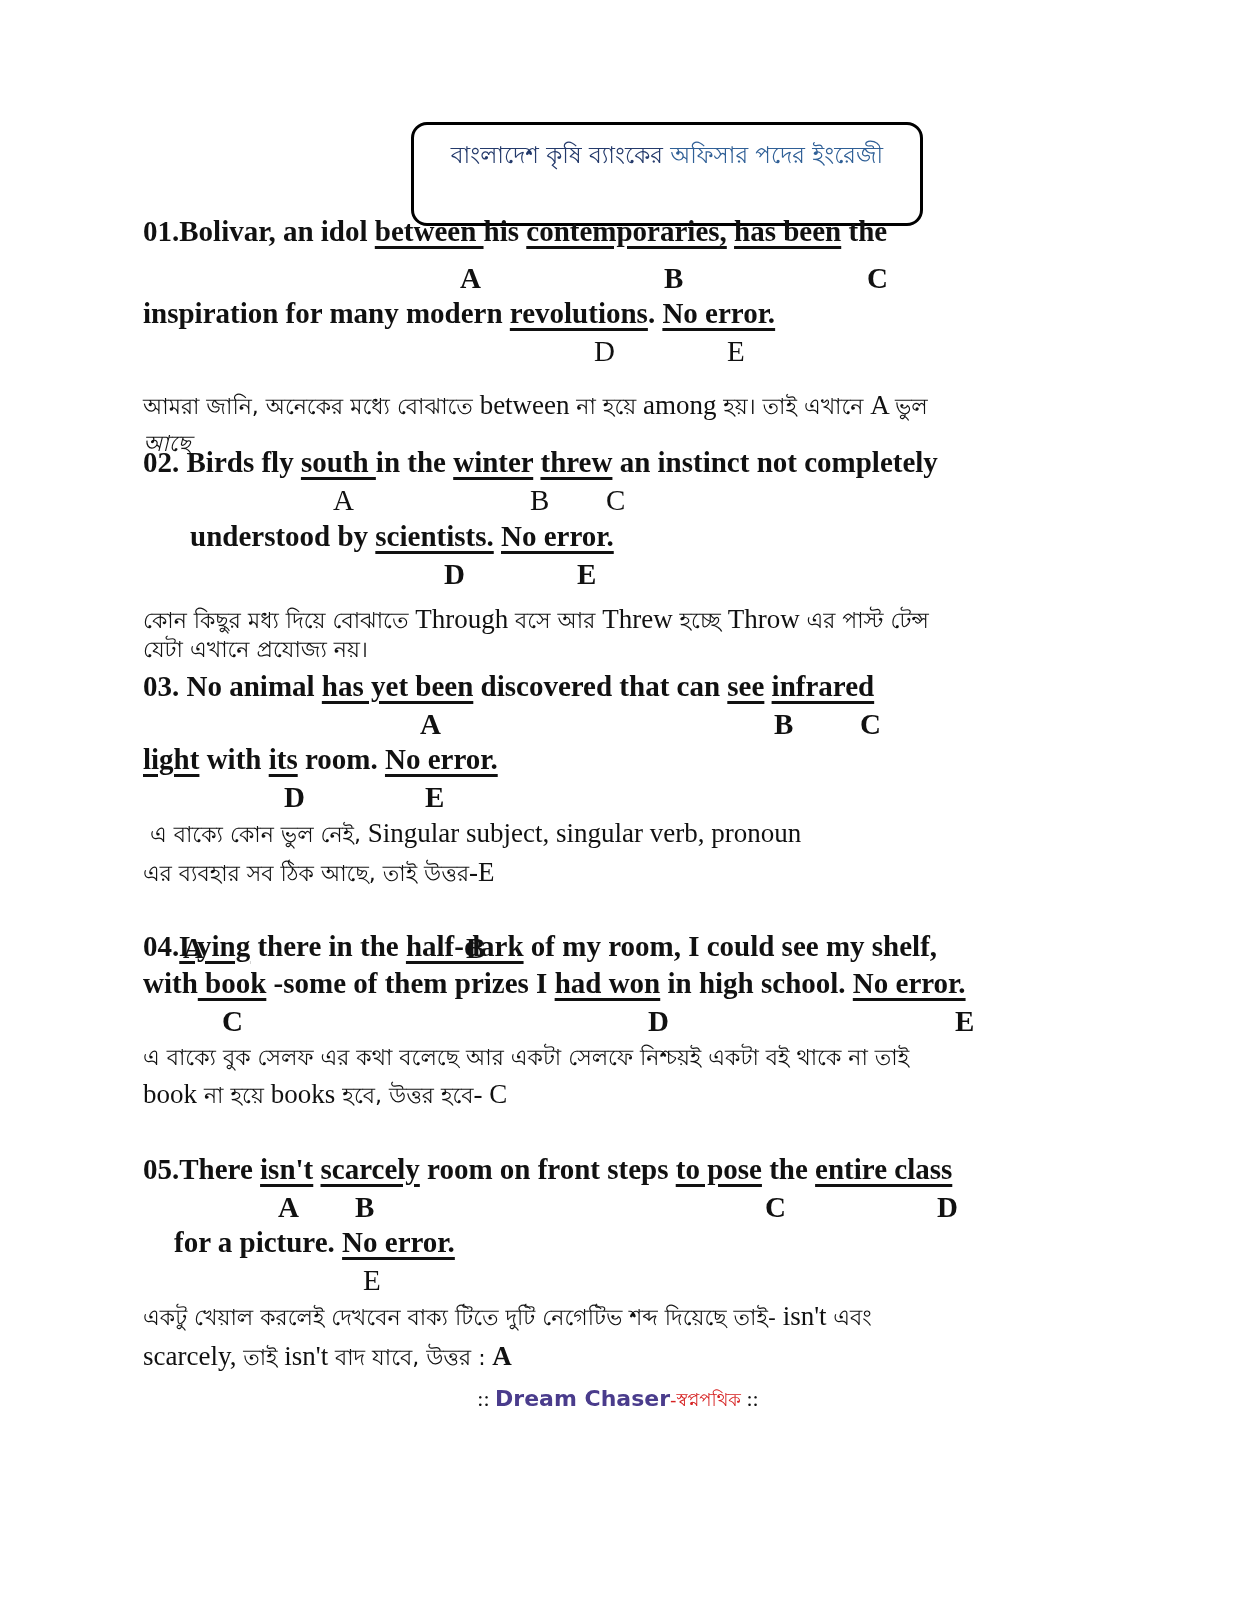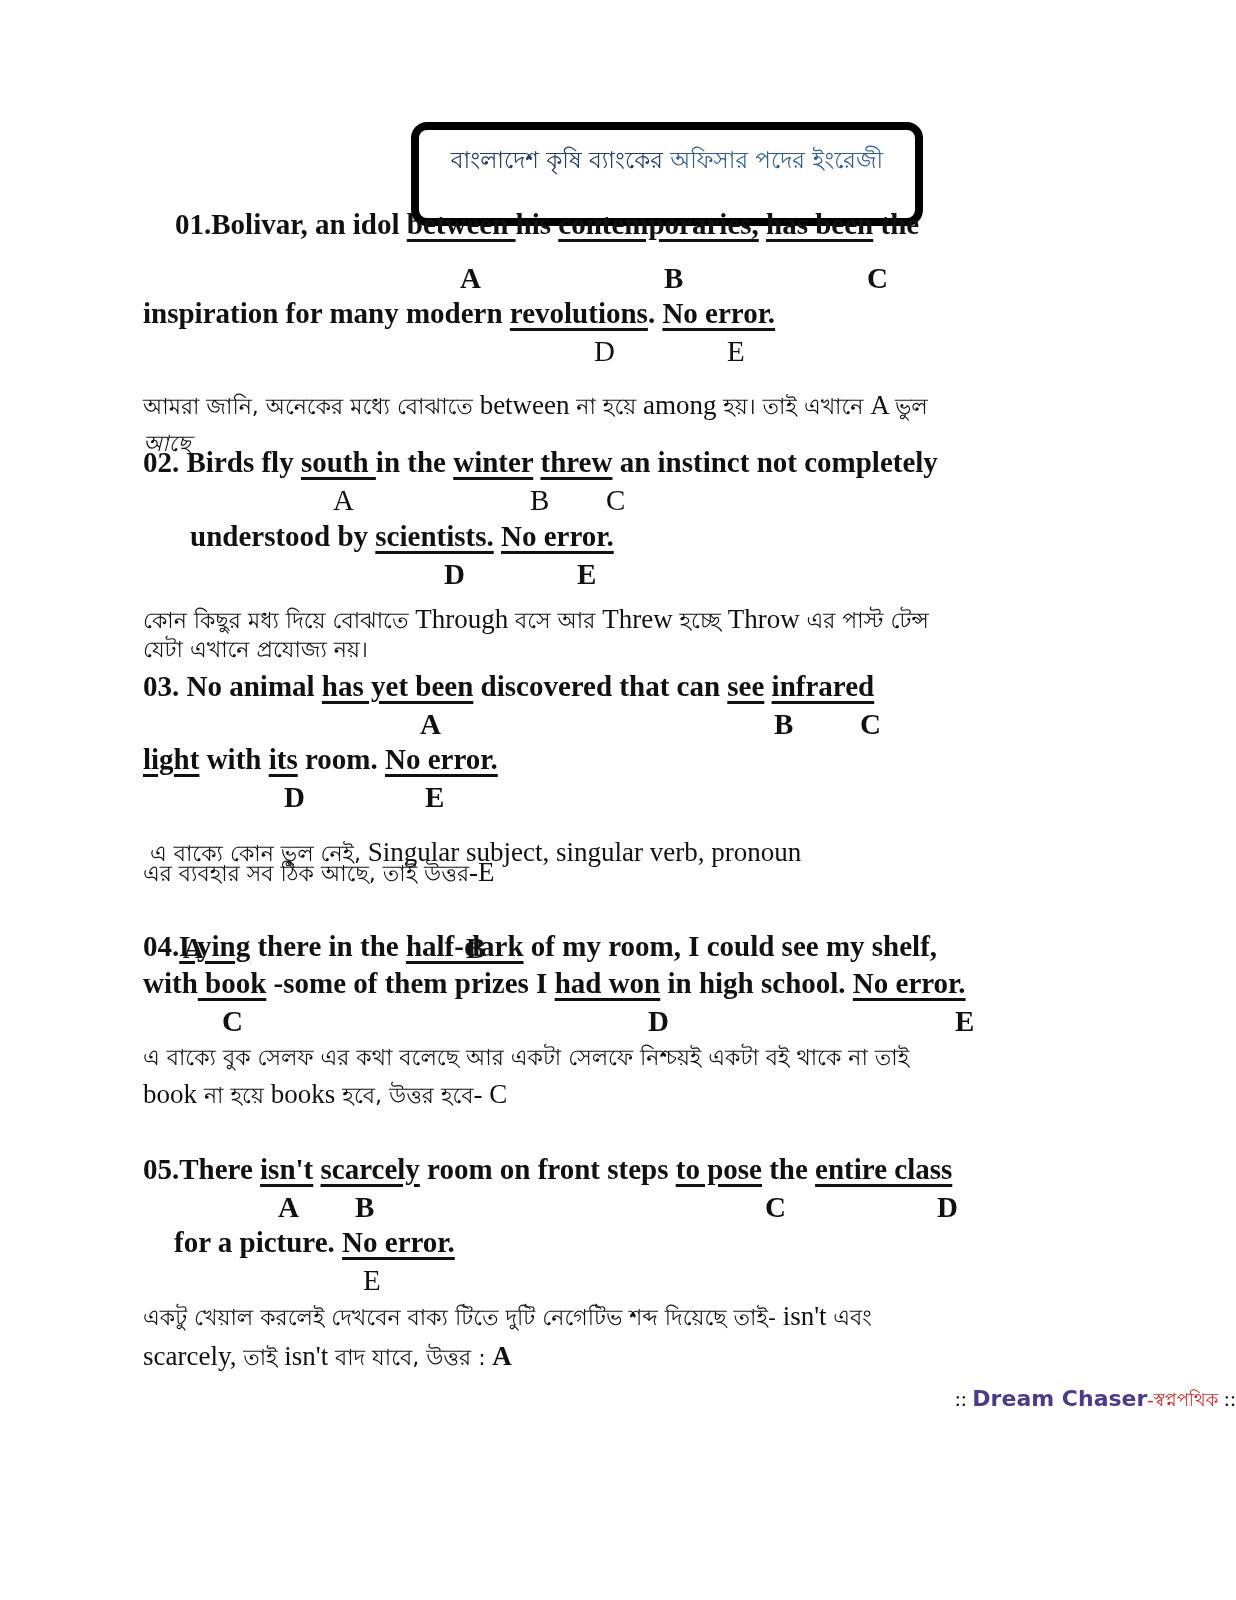--- a/index.html
+++ b/index.html
@@ -1,45 +1,45 @@
 <!DOCTYPE html>
 <html><head>
 <meta charset="utf-8">
 <style>
   html, body { margin:0; padding:0; background:#ffffff; }
   body { width:1236px; height:1600px; position:relative; overflow:hidden;
          font-family:"Liberation Serif", "DejaVu Serif", serif; color:#111; }
   .title-box { position:absolute; left:411px; top:122px; width:512px; height:104px;
-               border:8px solid #000000; border-radius:16px; box-sizing:border-box;
+               border:3px solid #000000; border-radius:16px; box-sizing:border-box;
                text-align:center; font-family:"DejaVu Sans", sans-serif; }
   .title-line { font-size:23px; line-height:40px; }
   .title-line.l1 { margin-top:10px; }
   .navy { color:#243a6b; }
   .blue { color:#2f5f96; }
   .q { position:absolute; left:143px; font-weight:bold; font-size:29px; white-space:nowrap; }
   .u { text-decoration:underline; text-decoration-thickness:3px; text-underline-offset:5px; }
   .lbl { position:absolute; font-size:29px; white-space:nowrap; }
   .lbl.b { font-weight:bold; }
   .exp { position:absolute; left:143px; font-size:27px; white-space:nowrap; }
   .exp .bn { font-family:"DejaVu Sans", sans-serif; font-size:22px; }
-  .footer { position:absolute; top:1386px; left:0; width:1236px; text-align:right; font-size:22px; }
+  .footer { position:absolute; top:1386px; left:0; width:1236px; text-align:center; font-size:22px; }
   .footer .dc { font-family:"DejaVu Sans", sans-serif; font-weight:bold; color:#4a3c8c; font-size:22px; }
   .footer .sp { font-family:"DejaVu Sans", sans-serif; color:#d62222; font-size:18px; }
 </style>
 </head>
 <body>
 
 <div class="title-box">
   <div class="title-line l1">
     <span class="navy">বাংলাদেশ কৃষি ব্যাংকের</span>
     <span class="blue">অফিসার পদের ইংরেজী</span>
   </div>
 </div>
 
-<div class="q" style="top:208px;margin-left:32px;"><span>01.Bolivar, an idol </span><span class="u">between </span><span>his </span><span class="u">contemporaries,</span><span> </span><span class="u">has been</span><span> the</span></div>
+<div class="q" style="top:215px;"><span>01.Bolivar, an idol </span><span class="u">between </span><span>his </span><span class="u">contemporaries,</span><span> </span><span class="u">has been</span><span> the</span></div>
 <div class="lbl b" style="left:460px;top:262px;">A</div>
 <div class="lbl b" style="left:664px;top:262px;">B</div>
 <div class="lbl b" style="left:867px;top:262px;">C</div>
 <div class="q" style="top:297px;"><span>inspiration for many modern </span><span class="u">revolutions</span><span>. </span><span class="u">No error.</span></div>
 <div class="lbl" style="left:594px;top:335px;">D</div>
 <div class="lbl" style="left:727px;top:335px;">E</div>
 <div class="exp" style="top:372px;margin-top:17px;"><span class="bn">আমরা জানি, অনেকের মধ্যে বোঝাতে</span><span> between </span><span class="bn">না হয়ে</span><span> among </span><span class="bn">হয়। তাই এখানে</span><span> A </span><span class="bn">ভুল</span></div>
 <div class="exp" style="top:426px;font-style:italic;"><span class="bn">আছে</span></div>
 
 <div class="q" style="top:446px;"><span>02. Birds fly </span><span class="u">south </span><span>in the </span><span class="u">winter</span><span> </span><span class="u">threw</span><span> an instinct not completely</span></div>
@@ -52,21 +52,21 @@
 <div class="exp" style="top:595px;margin-top:8px;"><span class="bn">কোন কিছুর মধ্য দিয়ে বোঝাতে</span><span> Through </span><span class="bn">বসে আর </span><span> Threw </span><span class="bn">হচ্ছে </span><span> Throw </span><span class="bn">এর পাস্ট টেন্স</span></div>
 <div class="exp" style="top:632px;"><span class="bn">যেটা এখানে প্রযোজ্য নয়।</span></div>
 
 <div class="q" style="top:670px;"><span>03. No animal </span><span class="u">has yet been</span><span> discovered that can </span><span class="u">see</span><span> </span><span class="u">infrared</span></div>
 <div class="lbl b" style="left:420px;top:708px;">A</div>
 <div class="lbl b" style="left:774px;top:708px;">B</div>
 <div class="lbl b" style="left:860px;top:708px;">C</div>
 <div class="q" style="top:743px;"><span class="u">light</span><span> with </span><span class="u">its</span><span> room. </span><span class="u">No error.</span></div>
 <div class="lbl b" style="left:284px;top:781px;">D</div>
 <div class="lbl b" style="left:425px;top:781px;">E</div>
-<div class="exp" style="top:817px;left:150px;margin-top:19px;"><span class="bn">এ বাক্যে কোন ভুল নেই,</span><span> Singular subject, singular verb, pronoun</span></div>
+<div class="exp" style="top:817px;left:150px;"><span class="bn">এ বাক্যে কোন ভুল নেই,</span><span> Singular subject, singular verb, pronoun</span></div>
 <div class="exp" style="top:856px;"><span class="bn">এর ব্যবহার সব ঠিক আছে, তাই উত্তর</span><span>-E</span></div>
 
 <div class="q" style="top:930px;"><span>04.</span><span class="u">Lying</span><span> there in the </span><span class="u">half-dark</span><span> of my room, I could see my shelf,</span></div>
 <div class="lbl b" style="left:183px;top:932px;">A</div>
 <div class="lbl b" style="left:466px;top:932px;">B</div>
 <div class="q" style="top:967px;"><span>with</span><span class="u"> book</span><span> -some of them prizes I </span><span class="u">had won</span><span> in high school. </span><span class="u">No error.</span></div>
 <div class="lbl b" style="left:222px;top:1005px;">C</div>
 <div class="lbl b" style="left:648px;top:1005px;">D</div>
 <div class="lbl b" style="left:955px;top:1005px;">E</div>
 <div class="exp" style="top:1040px;"><span class="bn">এ বাক্যে বুক সেলফ এর কথা বলেছে আর একটা সেলফে নিশ্চয়ই একটা বই থাকে না তাই</span></div>

